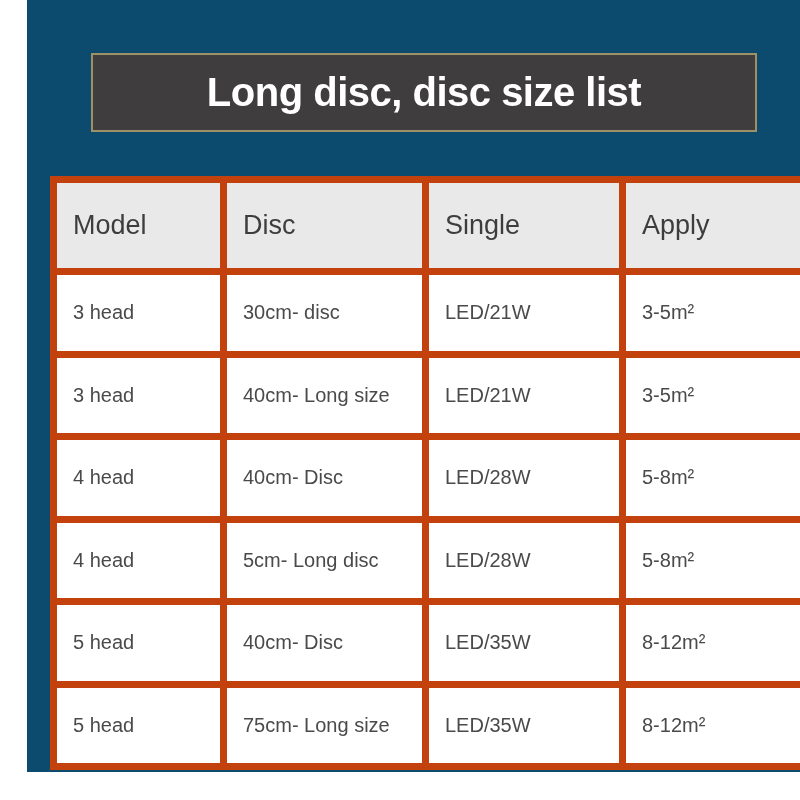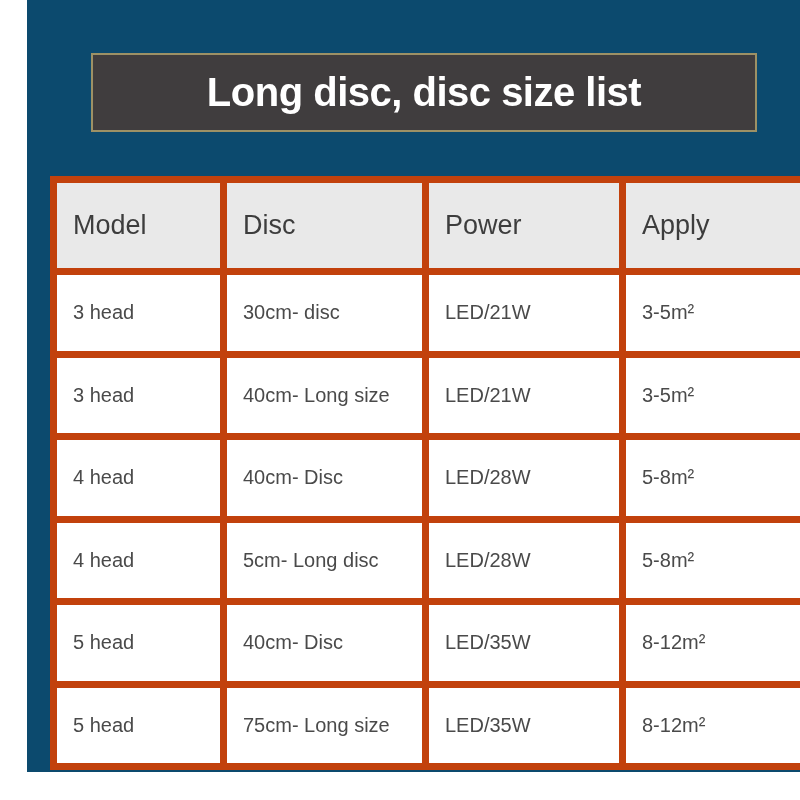--- a/index.html
+++ b/index.html
@@ -82,21 +82,21 @@
     <colgroup>
       <col class="col-model">
       <col class="col-size">
       <col class="col-power">
       <col class="col-apply">
     </colgroup>
     <thead>
       <tr>
         <th>Model</th>
         <th>Disc</th>
-        <th>Power</th>
+        <th>Single</th>
         <th>Apply</th>
       </tr>
     </thead>
     <tbody id="table-body">
         <tr>
           <td>3 head</td>
           <td>30cm- disc</td>
           <td>LED/21W</td>
           <td>3-5m²</td>
         </tr>

